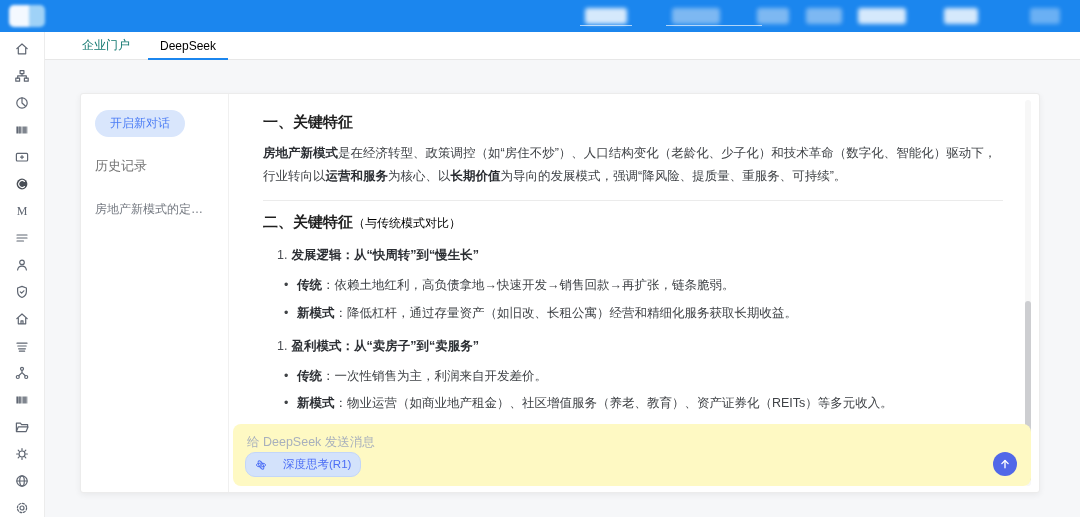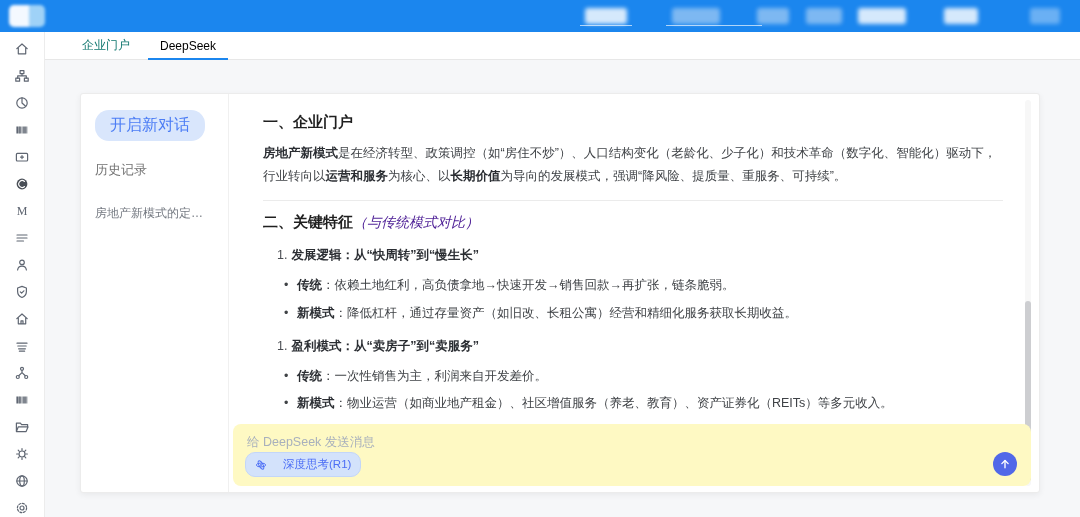--- a/index.html
+++ b/index.html
@@ -33,36 +33,36 @@
   .tab.active::after { content:""; position:absolute; left:-2px; right:-2px; bottom:0; height:2px; background:#1b86ee; }
 
   
   .workspace { position:absolute; left:45px; top:60px; right:0; bottom:0; background:#f6f7f9; }
   .card { position:absolute; left:35px; top:33px; width:960px; height:400px; background:#ffffff;
           border:1px solid #ececec; border-radius:3px; box-shadow:0 2px 6px rgba(0,0,0,.06);
           display:flex; overflow:hidden; }
 
   
   .history { width:148px; border-right:1px solid #f0f0f0; padding:16px 14px; flex:0 0 auto; }
-  .new-chat { display:inline-block; background:#d9e6fc; color:#4c7df5; font-size:16px;
+  .new-chat { display:inline-block; background:#d9e6fc; color:#4c7df5; font-size:12px;
               padding:5px 15px; border-radius:14px; cursor:pointer; }
   .history-title { margin-top:20px; font-size:13px; color:#737373; }
   .history-item { margin-top:26px; font-size:12px; color:#757a82; cursor:pointer; white-space:nowrap;
                   overflow:hidden; text-overflow:ellipsis; }
 
   
   .chat { position:relative; flex:1 1 auto; }
   .messages { position:absolute; left:0; right:16px; top:0; bottom:68px; overflow:hidden; padding:17px 20px 0 34px; }
   .md-h1 { font-size:15px; font-weight:bold; color:#1f1f1f; margin:2px 0 10px; }
   .md-p  { font-size:12.5px; color:#3f4246; line-height:1.8; }
   .md-p b, .bullet b, .sec-title { color:#2b2e33; }
   .md-hr { border:none; border-top:1px solid #ebebeb; margin:13px 0 12px; }
   .md-h2 { font-size:15px; color:#1f1f1f; margin:0 0 8px; }
   .md-h2 .bold-part { font-weight:bold; }
-  .md-h2 .normal-part { font-weight:normal; font-size:14px; color:#4c1d95;font-style:italic; }
+  .md-h2 .normal-part { font-weight:normal; font-size:12px; color:#000000; }
   .sec-title { font-size:12.5px; font-weight:bold; margin:15px 0 12px 14px; }
   .sec-title .num { font-weight:normal; color:#4a4d52; margin-right:4px; }
   .bullet { position:relative; font-size:12.5px; color:#3f4246; margin:0 0 9px 34px; line-height:1.5; }
   .bullet::before { content:"•"; position:absolute; left:-13px; top:0; color:#3f4246; }
 
   
   .scroll-track { position:absolute; right:8px; top:6px; bottom:6px; width:6px; background:#f7f7f7; border-radius:3px; }
   .scroll-thumb { position:absolute; right:8px; top:207px; width:6px; height:180px; background:#cdced1; border-radius:3px; cursor:grab; }
 
   
@@ -245,21 +245,21 @@
 
       <div class="history">
         <div class="new-chat">开启新对话</div>
         <div class="history-title">历史记录</div>
         <div class="history-item">房地产新模式的定义是什么</div>
       </div>
 
       <div class="chat">
         <div class="messages">
 
-          <div class="md-h1">一、企业门户</div>
+          <div class="md-h1">一、关键特征</div>
 
           <div class="md-p"><b>房地产新模式</b><span>是在经济转型、政策调控（如“房住不炒”）、人口结构变化（老龄化、少子化）和技术革命（数字化、智能化）驱动下，行业转向以</span><b>运营和服务</b><span>为核心、以</span><b>长期价值</b><span>为导向的发展模式，强调“降风险、提质量、重服务、可持续”。</span></div>
 
           <hr class="md-hr">
 
           <div class="md-h2"><span class="bold-part">二、关键特征</span><span class="normal-part">（与传统模式对比）</span></div>
 
           <div class="sec-title"><span class="num">1.</span><span>发展逻辑：从“快周转”到“慢生长”</span></div>
           <div class="bullet"><b>传统</b><span>：依赖土地红利，高负债拿地→快速开发→销售回款→再扩张，链条脆弱。</span></div>
           <div class="bullet"><b>新模式</b><span>：降低杠杆，通过存量资产（如旧改、长租公寓）经营和精细化服务获取长期收益。</span></div>

